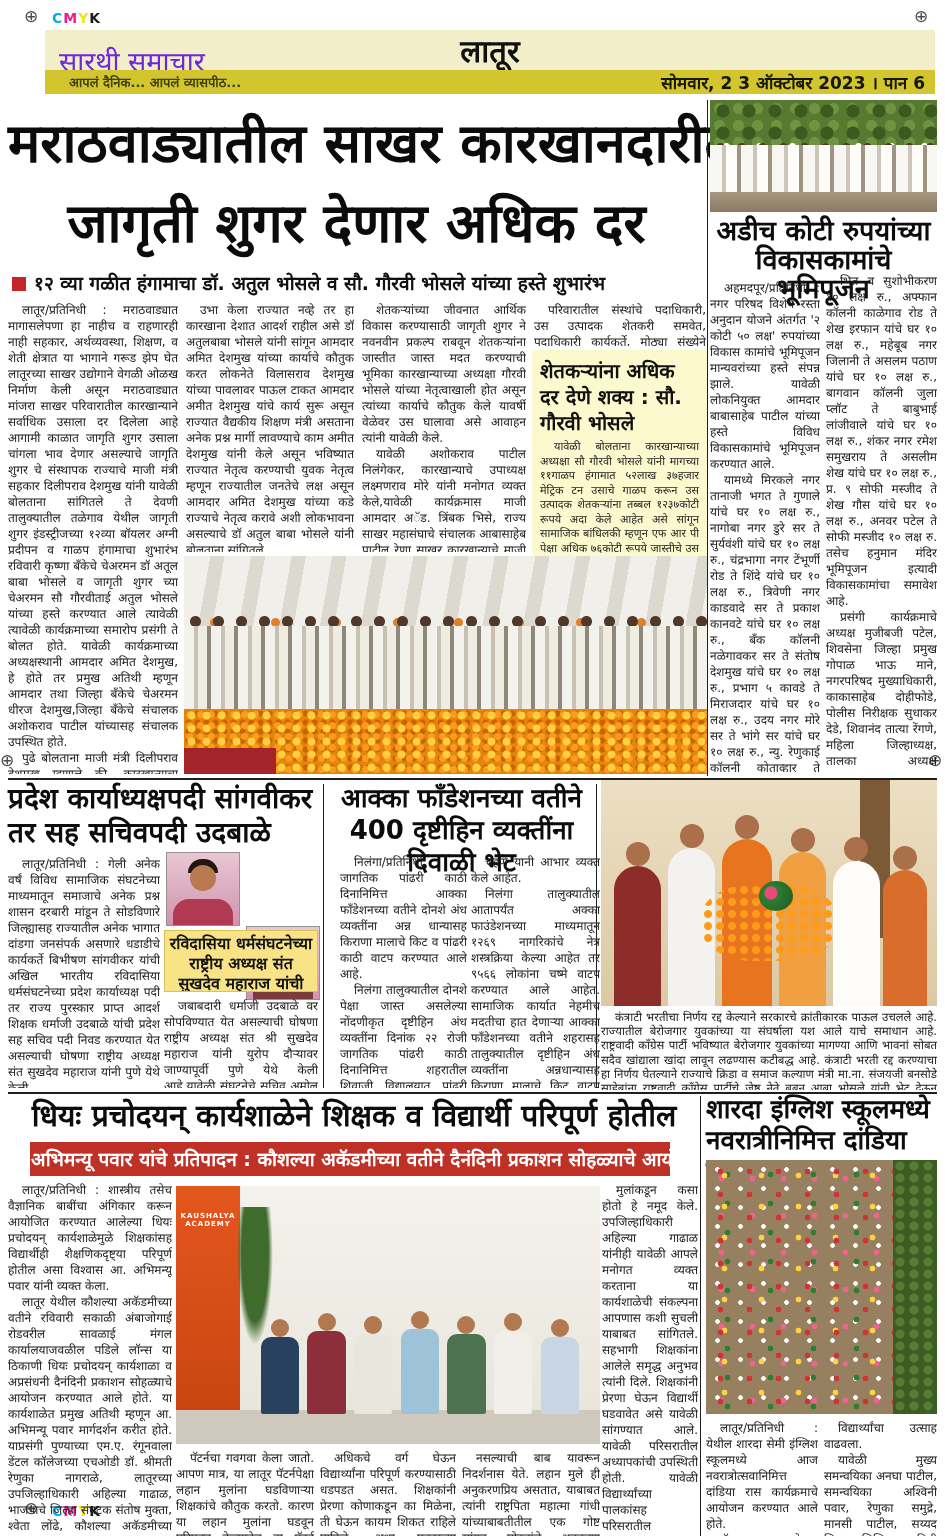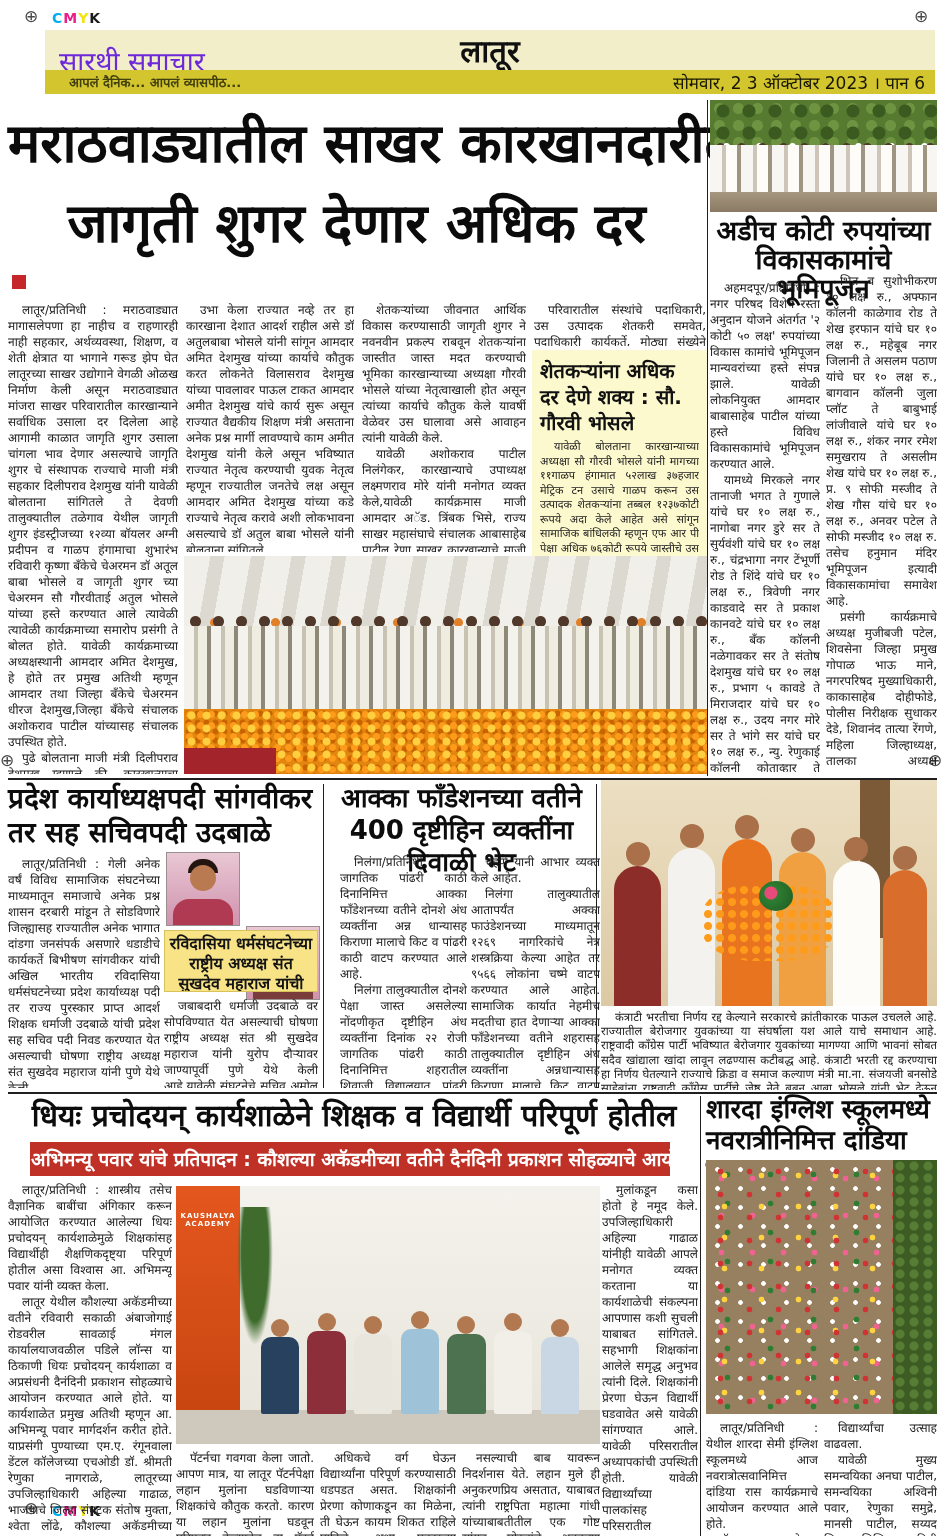--- a/index.html
+++ b/index.html
@@ -7,21 +7,21 @@
        font-family:"DejaVu Sans",sans-serif;overflow:hidden;}
   .abs{position:absolute;}
   .regmark{font-size:17px;color:#4a4a4a;line-height:1;}
   .cmyk{font-size:14px;font-weight:bold;letter-spacing:1px;font-family:"DejaVu Sans",sans-serif;}
   .cmyk .c{color:#00adee}.cmyk .m{color:#ec1e8c}.cmyk .y{color:#f2e410}.cmyk .k{color:#1a1a1a}
   .masthead{background:#f1eec9;display:flex;align-items:center;}
   .brand{color:#6d28d9;font-weight:normal;font-size:27px;padding-left:14px;white-space:nowrap;margin-top:20px;}
   .city{position:absolute;left:0;right:0;text-align:center;font-size:31px;font-weight:bold;color:#101010;}
   .topstrip{background:#d2c52e;display:flex;align-items:center;justify-content:space-between;}
   .tagline{font-size:13px;font-weight:bold;color:#43400f;padding-left:24px;}
-  .dateline{font-size:17px;font-weight:normal;color:#181604;padding-right:10px;white-space:nowrap;}
+  .dateline{font-size:17px;font-weight:bold;color:#181604;padding-right:10px;white-space:nowrap;}
   .hl-main{font-size:54px;line-height:80px;font-weight:bold;text-align:center;white-space:nowrap;color:#0b0b0b;}
   .subhead{font-size:19px;font-weight:bold;color:#111;}
   .redsq{display:inline-block;width:14px;height:14px;background:#c4262a;margin-right:8px;vertical-align:-1px;}
   .bodycol{font-size:12px;line-height:16px;text-align:justify;overflow:hidden;color:#1c1c1c;}
   .bodycol p{margin:0;text-indent:14px;}
   .ybox{background:#fdf9ce;padding:8px 8px;overflow:hidden;}
   .ybox h3{margin:0 0 4px;font-size:20px;line-height:26px;font-weight:bold;color:#111;}
   .ybox .bodycol{font-size:11px;line-height:14.5px;}
   .hl-sec{font-weight:bold;color:#0c0c0c;}
   .capbox{background:#f8e487;font-size:16px;line-height:20px;font-weight:bold;text-align:center;
@@ -111,21 +111,21 @@
   <span class="city">लातूर</span>
 </div>
 <div class="abs topstrip" style="left:45px;top:70px;width:890px;height:24px">
   <span class="tagline">आपलं दैनिक... आपलं व्यासपीठ...</span>
   <span class="dateline">सोमवार, 2 3 ऑक्टोबर 2023 । पान 6</span>
 </div>
 
 <div class="abs hl-main" style="left:8px;top:104px;width:697px">मराठवाड्यातील साखर कारखानदारीत</div>
 <div class="abs hl-main" style="left:8px;top:184px;width:697px">जागृती शुगर देणार अधिक दर</div>
 <div class="abs subhead" style="left:12px;top:270px;width:693px">
-  <span class="redsq"></span>
+  <span class="redsq"></span><span>१२ व्या गळीत हंगामाचा डॉ. अतुल भोसले व सौ. गौरवी भोसले यांच्या हस्ते शुभारंभ</span>
 </div>
 
 <div class="abs bodycol" style="left:8px;top:302px;width:170px;height:472px">
     <p>लातूर/प्रतिनिधी : मराठवाड्यात मागासलेपणा हा नाहीच व राहणारही नाही सहकार, अर्थव्यवस्था, शिक्षण, व शेती क्षेत्रात या भागाने गरूड झेप घेत लातूरच्या साखर उद्योगाने वेगळी ओळख निर्माण केली असून मराठवाड्यात मांजरा साखर परिवारातील कारखान्याने सर्वाधिक उसाला दर दिलेला आहे आगामी काळात जागृति शुगर उसाला चांगला भाव देणार असल्याचे जागृति शुगर चे संस्थापक राज्याचे माजी मंत्री सहकार दिलीपराव देशमुख यांनी यावेळी बोलताना सांगितले ते देवणी तालुक्यातील तळेगाव येथील जागृती शुगर इंडस्ट्रीजच्या १२व्या बॉयलर अग्नी प्रदीपन व गाळप हंगामाचा शुभारंभ रविवारी कृष्णा बँकेचे चेअरमन डॉ अतूल बाबा भोसले व जागृती शुगर च्या चेअरमन सौ गौरवीताई अतुल भोसले यांच्या हस्ते करण्यात आले त्यावेळी त्यावेळी कार्यक्रमाच्या समारोप प्रसंगी ते बोलत होते. यावेळी कार्यक्रमाच्या अध्यक्षस्थानी आमदार अमित देशमुख, हे होते तर प्रमुख अतिथी म्हणून आमदार तथा जिल्हा बँकेचे चेअरमन धीरज देशमुख,जिल्हा बँकेचे संचालक अशोकराव पाटील यांच्यासह संचालक उपस्थित होते.</p>
     <p>पुढे बोलताना माजी मंत्री दिलीपराव देशमुख म्हणाले की, कारखान्याचा बॉयलर वाजला तर शेतकऱ्यांच्या चुली पेटल्या असे समीकरण झाले आहे. या माध्यमातून शेतकरी, वाहतूकदार, किराणा दुकानदार, चालक इत्यादी लोकांची आर्थिक उन्नती होत असून उस उत्पादक शेतकऱ्यांना ७६. कोटी रुपये जास्तीचे दिले आहेत. अत्यंत चालु हंगामात शेतकऱ्यांनी उस गाळपासाठी द्यावा व अधिक भाव देण्याचा प्रयत्न करणार असल्याचे दिलीपराव देशमुख यांनी सांगितले.</p>
   </div>
 <div class="abs bodycol" style="left:186px;top:302px;width:168px;height:250px">
     <p>उभा केला राज्यात नव्हे तर हा कारखाना देशात आदर्श राहील असे डॉ अतुलबाबा भोसले यांनी सांगून आमदार अमित देशमुख यांच्या कार्याचे कौतुक करत लोकनेते विलासराव देशमुख यांच्या पावलावर पाऊल टाकत आमदार अमीत देशमुख यांचे कार्य सुरू असून राज्यात वैद्यकीय शिक्षण मंत्री असताना अनेक प्रश्न मार्गी लावण्याचे काम अमीत देशमुख यांनी केले असून भविष्यात राज्यात नेतृत्व करण्याची युवक नेतृत्व म्हणून राज्यातील जनतेचे लक्ष असून आमदार अमित देशमुख यांच्या कडे राज्याचे नेतृत्व करावे अशी लोकभावना असल्याचे डॉ अतुल बाबा भोसले यांनी बोलताना सांगितले.</p>
   </div>
 <div class="abs bodycol" style="left:362px;top:302px;width:164px;height:250px">

